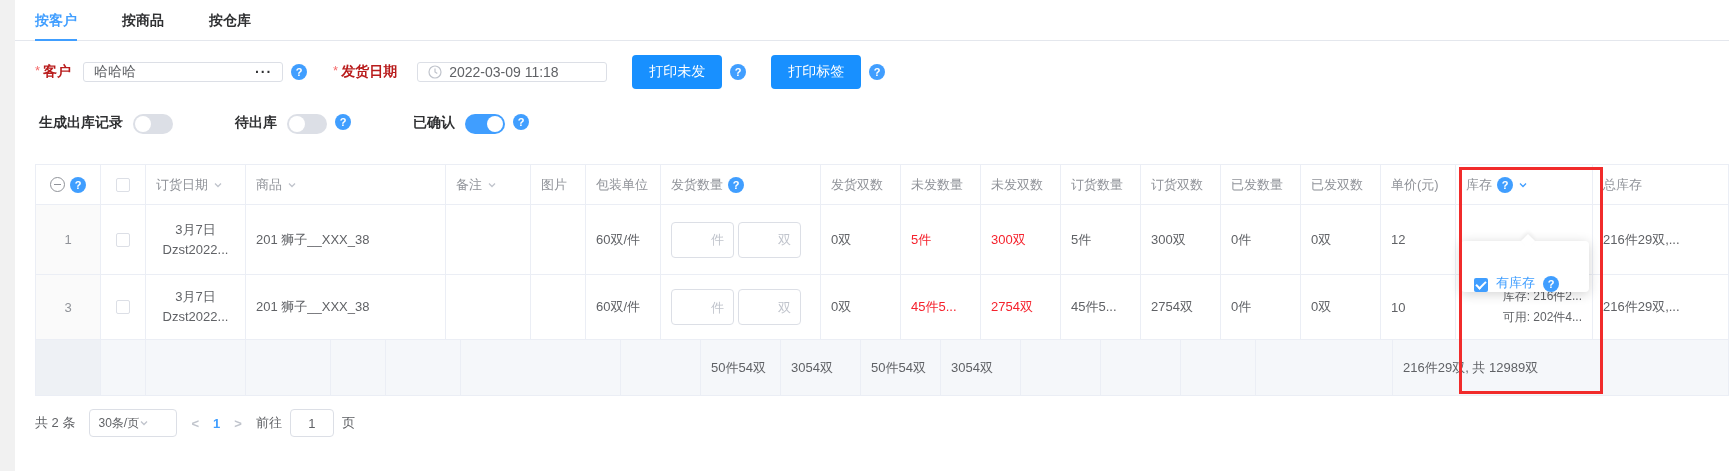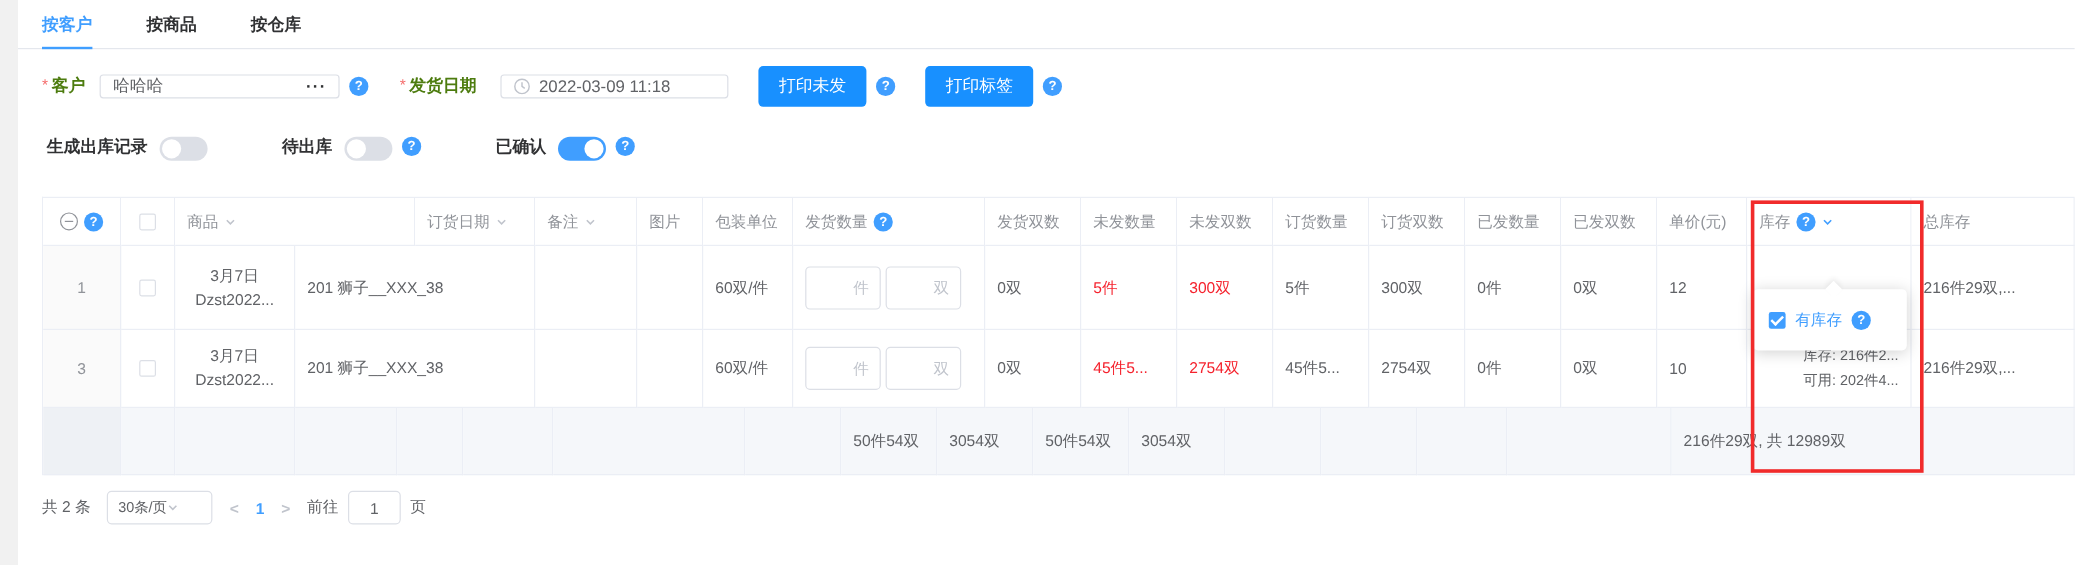--- a/index.html
+++ b/index.html
@@ -10,21 +10,21 @@
 
   
   .tabs{display:flex;align-items:center;height:41px;border-bottom:1px solid #e4e7ed;padding-left:20px}
   .tab{font-size:14px;color:#303133;margin-right:45px;height:41px;line-height:40px;position:relative;cursor:pointer;font-weight:bold}
   .tab.active{color:#409eff}
   .tab.active::after{content:'';position:absolute;left:0;right:0;bottom:0;height:2px;background:#409eff}
 
   
   .form-row{display:flex;align-items:center;margin:13px 0 0 20px;height:36px}
   .req{color:#f56c6c;font-size:13px;margin-right:3px;position:relative;top:-2px}
-  .flabel{font-size:14px;color:#4d7c0f;font-weight:bold;margin-right:12px}
+  .flabel{font-size:14px;color:#b91c1c;font-weight:bold;margin-right:12px}
   .inputbox{height:20px;border:1px solid #dcdfe6;border-radius:3px;display:flex;align-items:center;background:#fff;font-size:14px;color:#606266}
   .customer-box{width:200px;padding:0 10px;justify-content:space-between;margin-right:8px}
   .more-dots{color:#303133;font-weight:bold;letter-spacing:1px;font-size:14px;cursor:pointer}
   .date-box{width:190px;padding:0 10px;margin-left:8px;gap:7px}
   .help{min-width:16px;width:16px;height:16px;border-radius:50%;background:#409eff;color:#fff;font-size:11px;font-weight:bold;display:inline-flex;align-items:center;justify-content:center;cursor:pointer}
   .btn{height:34px;padding:0 17px;background:#1890ff;color:#fff;border:none;border-radius:4px;font-size:14px;display:inline-flex;align-items:center;cursor:pointer}
   .gap8{margin-left:8px}.gap26{margin-left:26px}.gap12{margin-left:25px}
 
   
   .toggle-row{display:flex;align-items:flex-start;margin:24px 0 0 24px;height:20px}
@@ -56,21 +56,21 @@
   .circle-minus{width:15px;height:15px;border:1px solid #909399;border-radius:50%;position:relative;display:inline-block;cursor:pointer}
   .circle-minus::after{content:'';position:absolute;left:3px;right:3px;top:6px;height:1px;background:#909399}
   .red{color:#f5222d}
   .qty-input{width:63px;height:36px;border:1px solid #dcdfe6;border-radius:4px;text-align:right;padding-right:9px;font-size:13px;color:#606266;outline:none}
   .qty-input::placeholder{color:#c0c4cc}
   .qty-input + .qty-input{margin-left:4px}
   .stock-lines{font-size:12px;line-height:21px;align-items:flex-end}
 
   
   .stock-popup{position:absolute;left:1461px;top:241px;width:128px;height:51px;background:#fff;border-radius:4px;
-    box-shadow:0 2px 12px rgba(0,0,0,.18);z-index:20;display:flex;align-items:center;padding-left:13px;gap:8px}
+    box-shadow:0 2px 12px rgba(0,0,0,.18);z-index:20;display:flex;align-items:flex-end;padding-left:13px;gap:8px}
   .stock-popup::before{content:'';position:absolute;top:-5px;left:62px;width:10px;height:10px;background:#fff;transform:rotate(45deg);box-shadow:-2px -2px 4px rgba(0,0,0,.06)}
   .cb-checked{width:14px;height:14px;background:#409eff;border-radius:2px;position:relative;cursor:pointer;display:inline-block}
   .cb-checked::after{content:'';position:absolute;left:4px;top:1px;width:4px;height:8px;border:solid #fff;border-width:0 2px 2px 0;transform:rotate(45deg)}
   .popup-label{color:#409eff;font-size:13px;cursor:pointer}
   .red-box{position:absolute;left:1459px;top:167px;width:144px;height:227px;border:3px solid #f12b2b;z-index:30;pointer-events:none}
 
   
   .pager{display:flex;align-items:center;margin:13px 0 0 20px;font-size:13px;color:#606266}
   .psize{width:88px;height:28px;border:1px solid #dcdfe6;border-radius:4px;display:flex;align-items:center;padding:0 8px;margin-left:14px;font-size:12px;cursor:pointer}
   .parrow{color:#c0c4cc;margin:0 14px;font-size:13px;cursor:pointer;font-weight:bold}
@@ -130,30 +130,30 @@
   <div class="table">
 
     <div class="tr thead">
       <div class="cell col-idx c">
         <span class="circle-minus"></span>
         <span class="help">?</span>
       </div>
       <div class="cell col-check c">
         <span class="checkbox"></span>
       </div>
-      <div class="cell col-product">
-        <span>商品</span>
+      <div class="cell col-date">
+        <span>订货日期</span>
         <span class="caret">
             <svg width="10" height="10" viewBox="0 0 10 10">
               <path d="M2 3.5 5 6.5 8 3.5" stroke="currentColor" fill="none" stroke-width="1.3"></path>
             </svg>
           </span>
       </div>
-      <div class="cell col-date">
-        <span>订货日期</span>
+      <div class="cell col-product">
+        <span>商品</span>
         <span class="caret">
             <svg width="10" height="10" viewBox="0 0 10 10">
               <path d="M2 3.5 5 6.5 8 3.5" stroke="currentColor" fill="none" stroke-width="1.3"></path>
             </svg>
           </span>
       </div>
       <div class="cell col-remark">
         <span>备注</span>
         <span class="caret">
             <svg width="10" height="10" viewBox="0 0 10 10">

